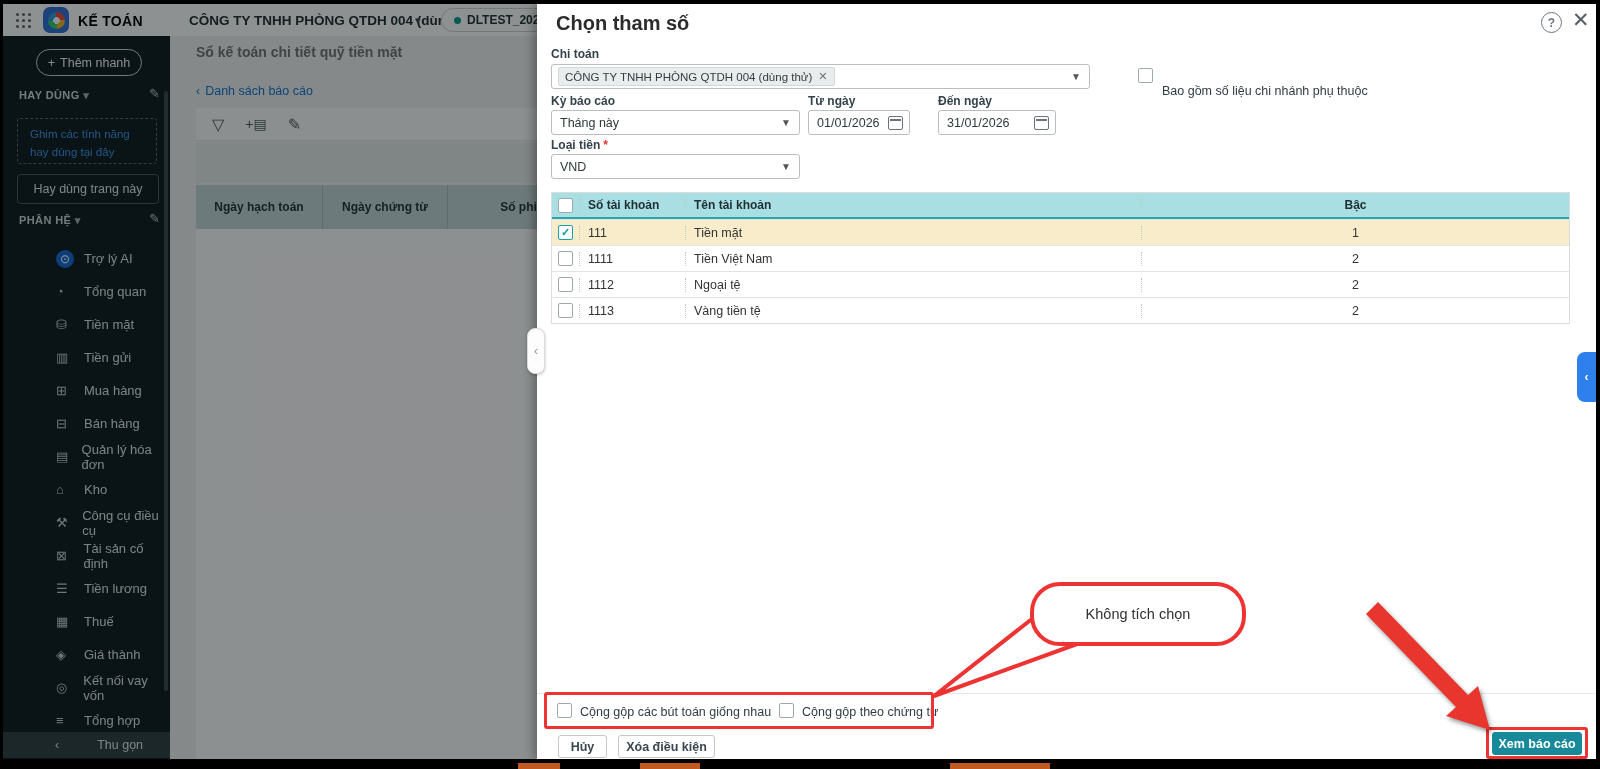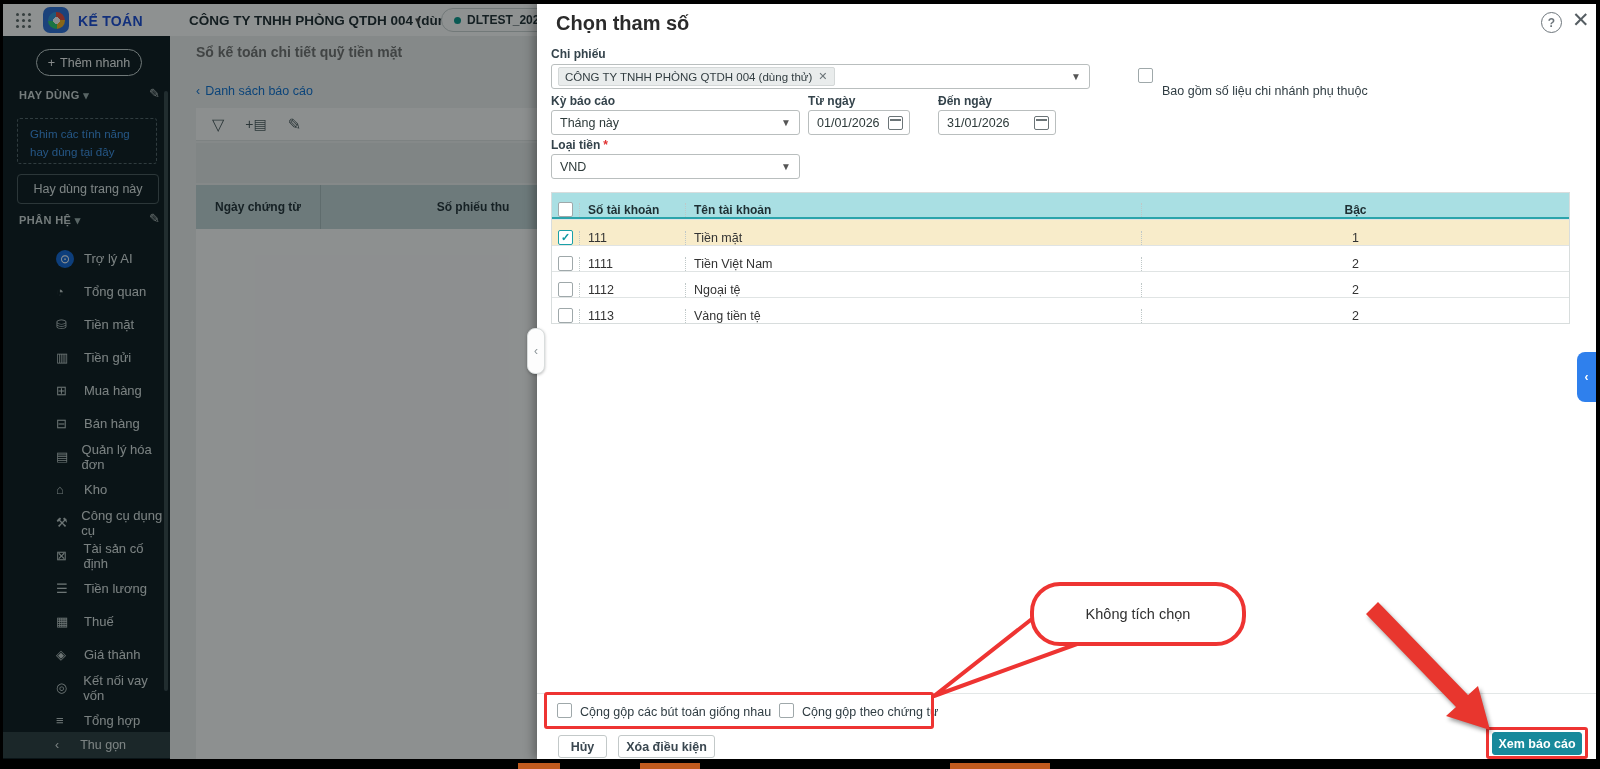--- a/index.html
+++ b/index.html
@@ -8,21 +8,21 @@
   .abs{position:absolute}
   
   #topbar{left:3px;top:4px;width:1593px;height:32px;background:#fff;border-bottom:1px solid #e2e5e5;z-index:1}
   .grid-icon{width:15px;height:15px}
   .grid-icon i{display:block;width:3px;height:3px;background:#5f6a6a;border-radius:50%;
     box-shadow:6px 0 #5f6a6a,12px 0 #5f6a6a,0 6px #5f6a6a,6px 6px #5f6a6a,12px 6px #5f6a6a,0 12px #5f6a6a,6px 12px #5f6a6a,12px 12px #5f6a6a}
   .logo{width:26px;height:26px;background:#2f6fd8;border-radius:7px;display:flex;align-items:center;justify-content:center}
   .logo i{width:17px;height:17px;border-radius:50%;
     background:radial-gradient(circle,#fff 0 3.2px,rgba(0,0,0,0) 3.3px),
                conic-gradient(#e84c3d 0 25%,#f5b324 25% 50%,#2ecc71 50% 75%,#3498db 75% 100%)}
-  .appname{font-size:14px;font-weight:bold;color:#1d4ed8;letter-spacing:.3px}
+  .appname{font-size:14px;font-weight:bold;color:#000000;letter-spacing:.3px}
   .company{font-size:13.5px;font-weight:bold;color:#222e33}
   .caret{font-size:11px;color:#444}
   .envpill{height:22px;border:1px solid #ccd3d3;border-radius:12px;display:flex;align-items:center;gap:6px;
            padding:0 12px;font-size:12px;font-weight:bold;color:#243238;background:#fff}
   .envdot{width:7px;height:7px;border-radius:50%;background:#0e9a8f}
 
   #sidebar{left:3px;top:36px;width:167px;height:723px;background:#101d22;z-index:1}
   #sidebar .sbar{position:absolute;right:2px;top:55px;width:4px;height:600px;background:#39494e;border-radius:2px}
   .quickadd{left:33px;top:13px;width:104px;height:25px;border:1.5px solid #c9d3d3;border-radius:14px;
             display:flex;align-items:center;justify-content:center;gap:5px;color:#f2f5f5;font-size:12.5px}
@@ -69,21 +69,21 @@
        padding:2px 6px;display:flex;align-items:center;gap:6px}
   .tag .x{color:#6b7478;font-size:11px}
   .inp .val{padding-left:8px}
   .cal{margin-left:auto;margin-right:6px;width:13px;height:12px;border:1.4px solid #6b7477;border-radius:2px}
   .cal i{display:block;height:2.5px;background:#6b7477;margin:2px 1px 0}
   .cb{width:15px;height:15px;border:1px solid #9fa8aa;border-radius:2px;background:#fff;box-sizing:border-box;
       display:inline-flex;align-items:center;justify-content:center;font-size:11px;font-weight:bold;color:#0f98a2}
   .cb.on{border-color:#19a0a8}
   .olabel{font-size:12.5px;color:#2f3c42}
   .ptable{left:14px;top:188px;width:1019px;border:1px solid #d8dddd;box-sizing:border-box}
-  .prow{display:flex;height:25px;border-top:1px solid #e0e4e4;background:#fff;align-items:flex-end}
+  .prow{display:flex;height:25px;border-top:1px solid #e0e4e4;background:#fff;align-items:center}
   .prow.head{height:24px;background:#a9dfe3;border-top:none;border-bottom:2px solid #2ba4ac}
   .prow.selrow{background:#f8ecca}
   .pc{display:flex;align-items:center;font-size:12.5px;color:#333;box-sizing:border-box}
   .pc.b{font-weight:bold;font-size:12px;color:#1e2f33}
   .pc0{width:27px;justify-content:center}
   .pc1{width:106px;padding-left:8px;border-left:1px dotted #bfc8c8}
   .pc2{width:456px;padding-left:8px;border-left:1px dotted #bfc8c8}
   .pc3{flex:1;justify-content:center;border-left:1px dotted #bfc8c8}
   .fsep{left:0;top:689px;width:1059px;height:1px;background:#e3e7e7}
   .redbox{border:3px solid #ee3432;border-radius:3px;box-sizing:border-box;z-index:5}
@@ -167,21 +167,21 @@
     <div class="mi">
         <span class="ic">▤</span>
         <span>Quản lý hóa đơn</span>
       </div>
     <div class="mi">
         <span class="ic">⌂</span>
         <span>Kho</span>
       </div>
     <div class="mi">
         <span class="ic">⚒</span>
-        <span>Công cụ dụng cụ</span>
+        <span>Công cụ điều cụ</span>
       </div>
     <div class="mi">
         <span class="ic">⊠</span>
         <span>Tài sản cố định</span>
       </div>
     <div class="mi">
         <span class="ic">☰</span>
         <span>Tiền lương</span>
       </div>
     <div class="mi">
@@ -196,51 +196,52 @@
         <span class="ic">◎</span>
         <span>Kết nối vay vốn</span>
       </div>
     <div class="mi">
         <span class="ic">≡</span>
         <span>Tổng hợp</span>
       </div>
   </div>
   <div class="abs collapse">
     <span style="margin-left:52px">‹</span>
-    <span style="margin-left:21px">Thu gọn</span>
+    <span style="margin-left:38px">Thu gọn</span>
   </div>
 </div>
 
 <div id="main" class="abs">
   <div class="abs ptitle">Sổ kế toán chi tiết quỹ tiền mặt</div>
   <div class="abs bcrumb">
     <span>‹</span>
     <span>Danh sách báo cáo</span>
   </div>
   <div class="abs toolpanel">
     <span>▽</span>
     <span style="font-size:14px">+▤</span>
     <span>✎</span>
   </div>
   <div class="abs grayband"></div>
   <div class="abs btable-h">
+    <div style="width:127px">Ngày hạch toán</div>
     <div style="width:125px">Ngày chứng từ</div>
     <div style="flex:1">Số phiếu thu</div>
   </div>
   <div class="abs btable-body"></div>
 </div>
 
 <div id="overlay" class="abs"></div>
 
 <div id="modal" class="abs">
   <div class="abs mtitle">Chọn tham số</div>
   <div class="abs helpc">?</div>
   <div class="abs closex">✕</div>
 
-  <span class="abs flabel" style="left:14px;top:43px">Chi phiếu</span>
+  <span class="abs flabel" style="left:14px;top:43px">Chi toán</span>
   <div class="abs sel" style="left:14px;top:60px;width:539px">
     <span class="tag">
       <span>CÔNG TY TNHH PHÒNG QTDH 004 (dùng thử)</span>
       <span class="x">✕</span>
     </span>
     <span class="carr">▼</span>
   </div>
   <span class="abs cb" style="left:601px;top:64px"></span>
   <span class="abs olabel" style="left:625px;top:80px">Bao gồm số liệu chi nhánh phụ thuộc</span>
 

